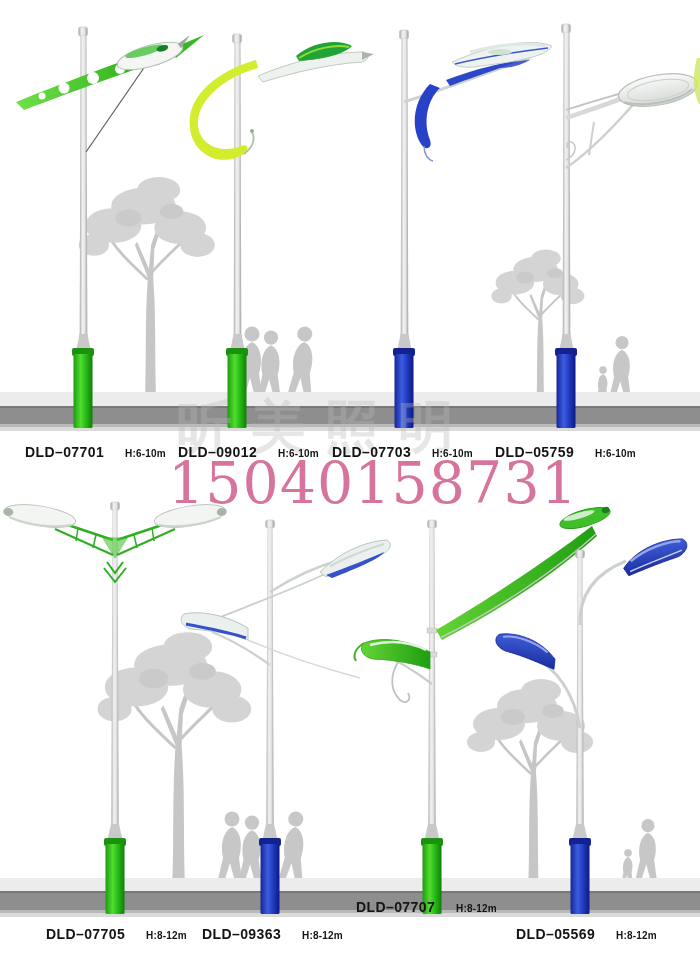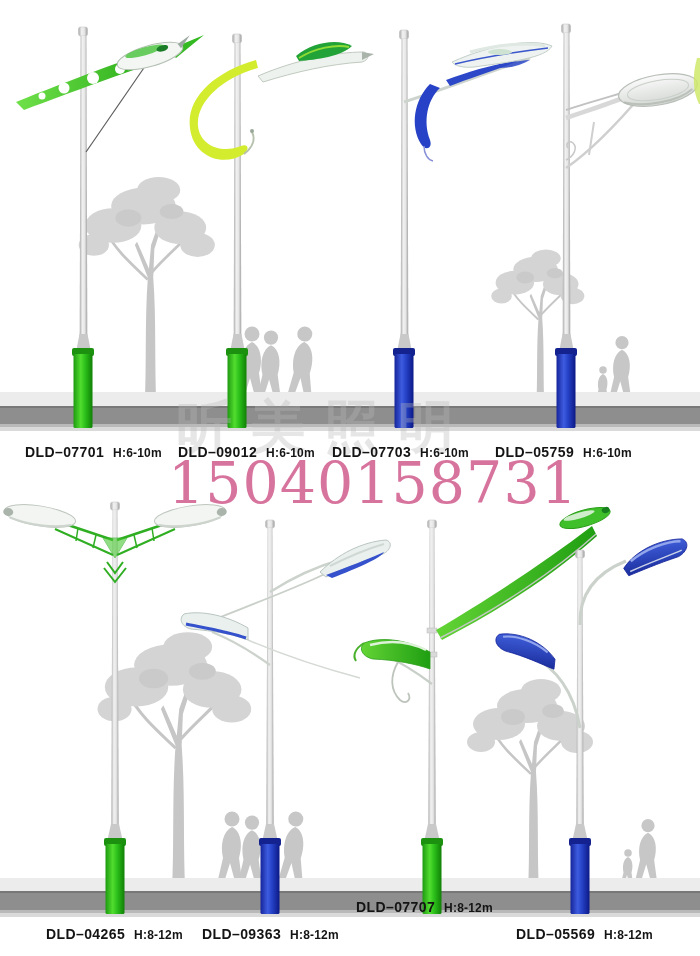--- a/index.html
+++ b/index.html
@@ -4,21 +4,21 @@
 <style>
   html,body{margin:0;padding:0;background:#ffffff;}
   #page{position:relative;width:700px;height:956px;background:#ffffff;overflow:hidden;
         font-family:"Liberation Sans",sans-serif;}
   .scene{position:absolute;left:0;width:700px;height:446px;}
   #row1{top:0;}
   #row2{top:480px;}
   .label{position:absolute;white-space:nowrap;color:#141414;font-weight:bold;z-index:6;
          font-family:"Liberation Sans",sans-serif;}
   .label .m{font-size:14px;letter-spacing:.4px;}
-  .label .h{font-size:12px;margin-left:9px;letter-spacing:.2px;}
+  .label .h{font-size:10px;margin-left:21px;letter-spacing:.2px;}
   .wm-company{position:absolute;left:176px;top:390px;z-index:5;
       font-family:"DejaVu Sans",sans-serif;font-weight:bold;font-size:56px;
       letter-spacing:18px;color:#b9b9b9;opacity:.34;pointer-events:none;}
   .wm-phone{position:absolute;left:168px;top:450px;z-index:5;
       font-family:"DejaVu Serif",serif;font-size:57px;letter-spacing:1px;
       color:#be185d;opacity:.6;pointer-events:none;}
 </style>
 </head>
 <body>
 
@@ -355,21 +355,21 @@
   <span class="m">DLD–09012</span><span class="h">H:6-10m</span>
 </div>
 <div class="label" style="left:332px;top:443px">
   <span class="m">DLD–07703</span><span class="h">H:6-10m</span>
 </div>
 <div class="label" style="left:495px;top:443px">
   <span class="m">DLD–05759</span><span class="h">H:6-10m</span>
 </div>
 
 <div class="label" style="left:46px;top:925px">
-  <span class="m">DLD–04265</span><span class="h">H:8-12m</span>
+  <span class="m">DLD–07705</span><span class="h">H:8-12m</span>
 </div>
 <div class="label" style="left:202px;top:925px">
   <span class="m">DLD–09363</span><span class="h">H:8-12m</span>
 </div>
 <div class="label" style="left:356px;top:898px">
   <span class="m">DLD–07707</span><span class="h">H:8-12m</span>
 </div>
 <div class="label" style="left:516px;top:925px">
   <span class="m">DLD–05569</span><span class="h">H:8-12m</span>
 </div>

